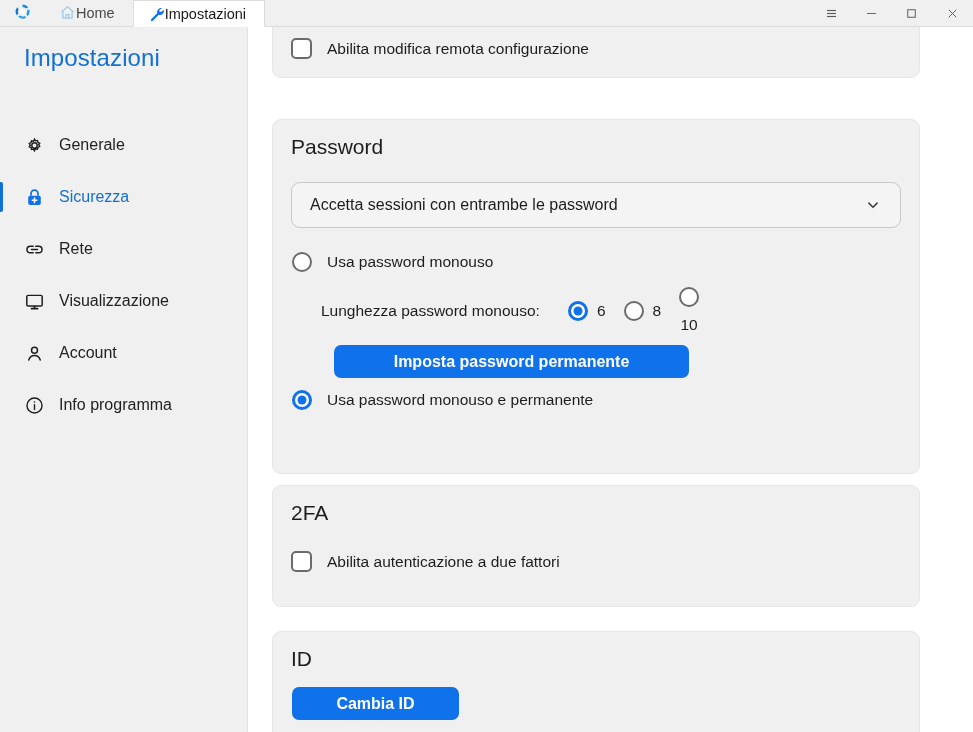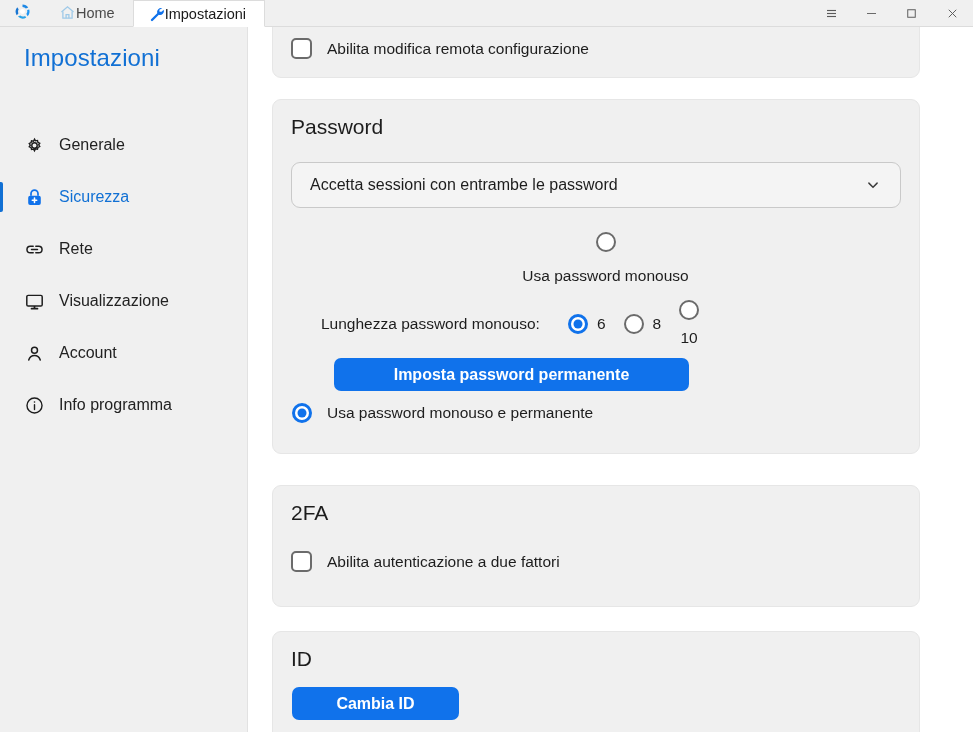--- a/index.html
+++ b/index.html
@@ -322,33 +322,33 @@
 
   <div class="content">
 
     <div class="card" style="top:-32px; height:83px;">
       <div class="row" style="padding:42px 0 0 18px;">
         <span class="cbox"></span>
         <span class="cb-label">Abilita modifica remota configurazione</span>
       </div>
     </div>
 
-    <div class="card" style="top:72px; height:355px;">
+    <div class="card" style="top:92px; height:355px;">
       <div class="card-title">Password</div>
 
       <div class="select" style="margin:23px 18px 0 18px;">
         <span>Accetta sessioni con entrambe le password</span>
         <span class="chev">
           <svg width="18" height="18" viewBox="0 0 24 24" fill="none" stroke="#3a3a3a" stroke-width="1.9" stroke-linecap="round">
             <polyline points="6.5,9.5 12,15 17.5,9.5"></polyline>
           </svg>
         </span>
       </div>
 
-      <div class="row" style="padding:24px 0 0 19px;flex-direction:column;">
+      <div class="row" style="padding:24px 0 0 19px;">
         <span class="radio"></span>
         <span class="rlabel">Usa password monouso</span>
       </div>
 
       <div class="row" style="padding:15px 0 0 48px; gap:18px;align-items:center;">
         <span class="rlabel">Lunghezza password monouso:</span>
         <span class="row" style="gap:9px; margin-left:10px;">
           <span class="radio on"></span>
           <span class="rlabel">6</span>
         </span>

